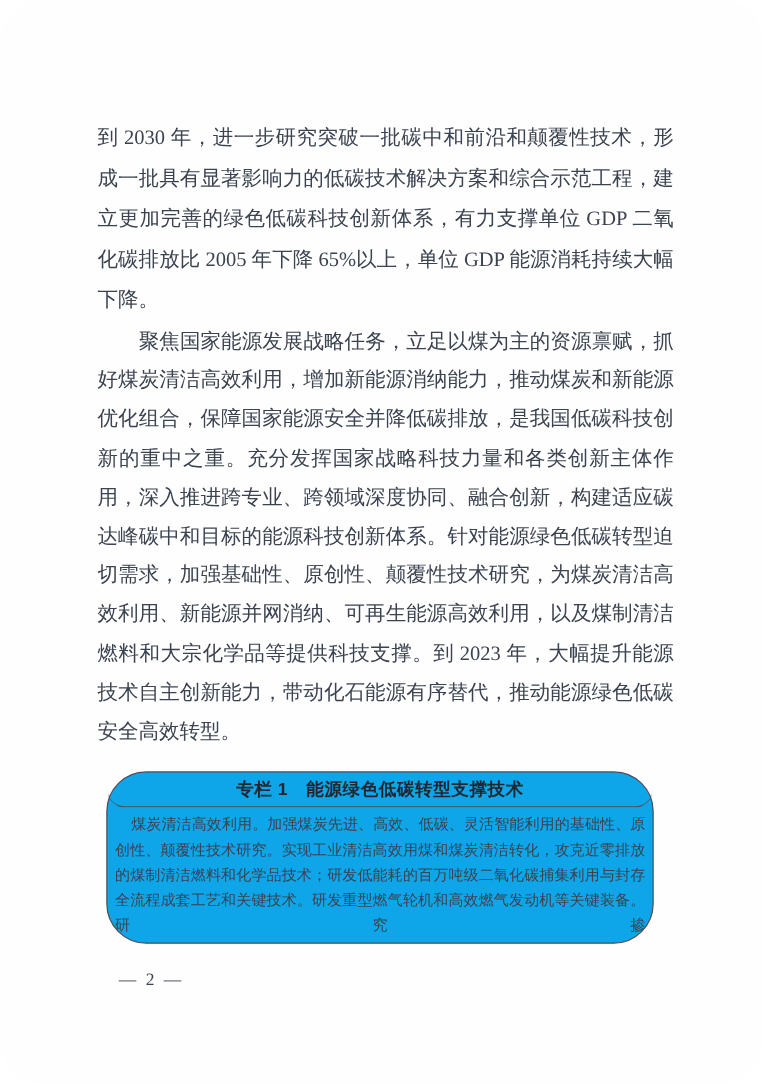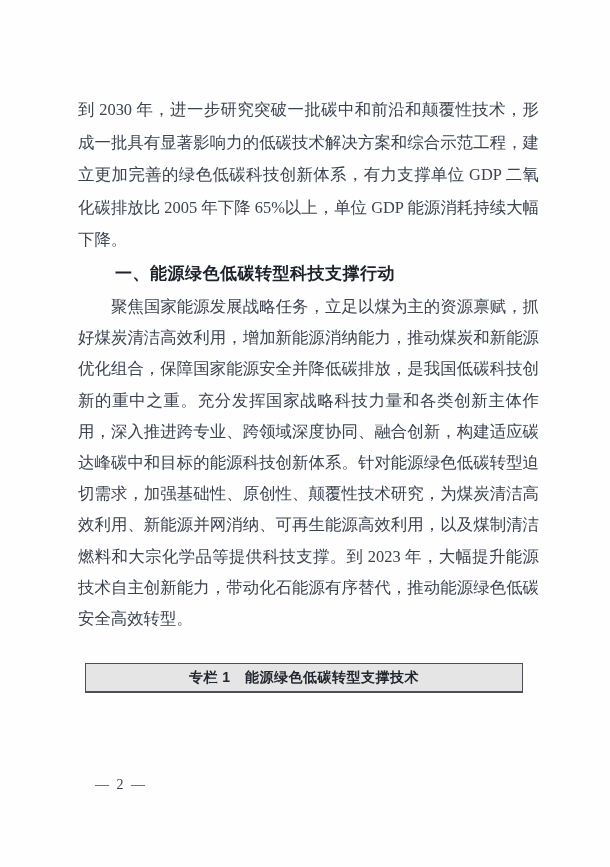--- a/index.html
+++ b/index.html
@@ -1,15 +1,15 @@
 <!DOCTYPE html>
 <html><head>
 <meta charset="utf-8">
 <style>
-  * { margin: 0; padding: 0; box-sizing: border-box; }
+  * { margin: 0; padding: 0; box-sizing: border-box; border-radius: 32px; }
   html, body { background: #ffffff; }
   body {
     width: 610px; height: 867px;
     font-family: "Liberation Serif", "DejaVu Serif", serif;
   }
   .page {
     position: relative;
     width: 610px; height: 867px;
     background: #fefefe;
     color: #3b4250;
@@ -38,25 +38,25 @@
   }
   .para-indent {
     font-size: 16.4px;
     line-height: 31.2px;
     text-align: justify;
     text-justify: inter-character;
     text-indent: 33px;
     color: #3b4250;
   }
   .callout-box {
-    margin-top: 29px;
+    margin-top: 17px;
     margin-left: 7px;
     width: 438px;
     border: 1.5px solid #4a4f59;
-    background: #e5e5e5;
+    background: #0ea5e9;
   }
   .callout-title {
     font-size: 14px;
     font-weight: 700;
     text-align: center;
     padding: 5px 0 4px 0;
     border-bottom: 1.5px solid #4a4f59;
     color: #22272f;
     letter-spacing: 0.5px;
     font-family: "Liberation Sans", "DejaVu Sans", sans-serif;
@@ -81,24 +81,24 @@
   }
 </style>
 </head>
 <body>
 
 <div class="page">
   <div class="content">
 
     <p class="para-continued">到 2030 年，进一步研究突破一批碳中和前沿和颠覆性技术，形成一批具有显著影响力的低碳技术解决方案和综合示范工程，建立更加完善的绿色低碳科技创新体系，有力支撑单位 GDP 二氧化碳排放比 2005 年下降 65%以上，单位 GDP 能源消耗持续大幅下降。</p>
 
-    <h2 class="section-heading">一、能源绿色低碳转型科技支撑行动</h2>
 
     <p class="para-indent">聚焦国家能源发展战略任务，立足以煤为主的资源禀赋，抓好煤炭清洁高效利用，增加新能源消纳能力，推动煤炭和新能源优化组合，保障国家能源安全并降低碳排放，是我国低碳科技创新的重中之重。充分发挥国家战略科技力量和各类创新主体作用，深入推进跨专业、跨领域深度协同、融合创新，构建适应碳达峰碳中和目标的能源科技创新体系。针对能源绿色低碳转型迫切需求，加强基础性、原创性、颠覆性技术研究，为煤炭清洁高效利用、新能源并网消纳、可再生能源高效利用，以及煤制清洁燃料和大宗化学品等提供科技支撑。到 2023 年，大幅提升能源技术自主创新能力，带动化石能源有序替代，推动能源绿色低碳安全高效转型。</p>
 
     <div class="callout-box">
       <div class="callout-title">专栏 1　能源绿色低碳转型支撑技术</div>
+      <div class="callout-body">煤炭清洁高效利用。加强煤炭先进、高效、低碳、灵活智能利用的基础性、原创性、颠覆性技术研究。实现工业清洁高效用煤和煤炭清洁转化，攻克近零排放的煤制清洁燃料和化学品技术；研发低能耗的百万吨级二氧化碳捕集利用与封存全流程成套工艺和关键技术。研发重型燃气轮机和高效燃气发动机等关键装备。研究掺</div>
     </div>
 
   </div>
 
   <div class="page-number">— 2 —</div>
 </div>
 
 </body></html>

